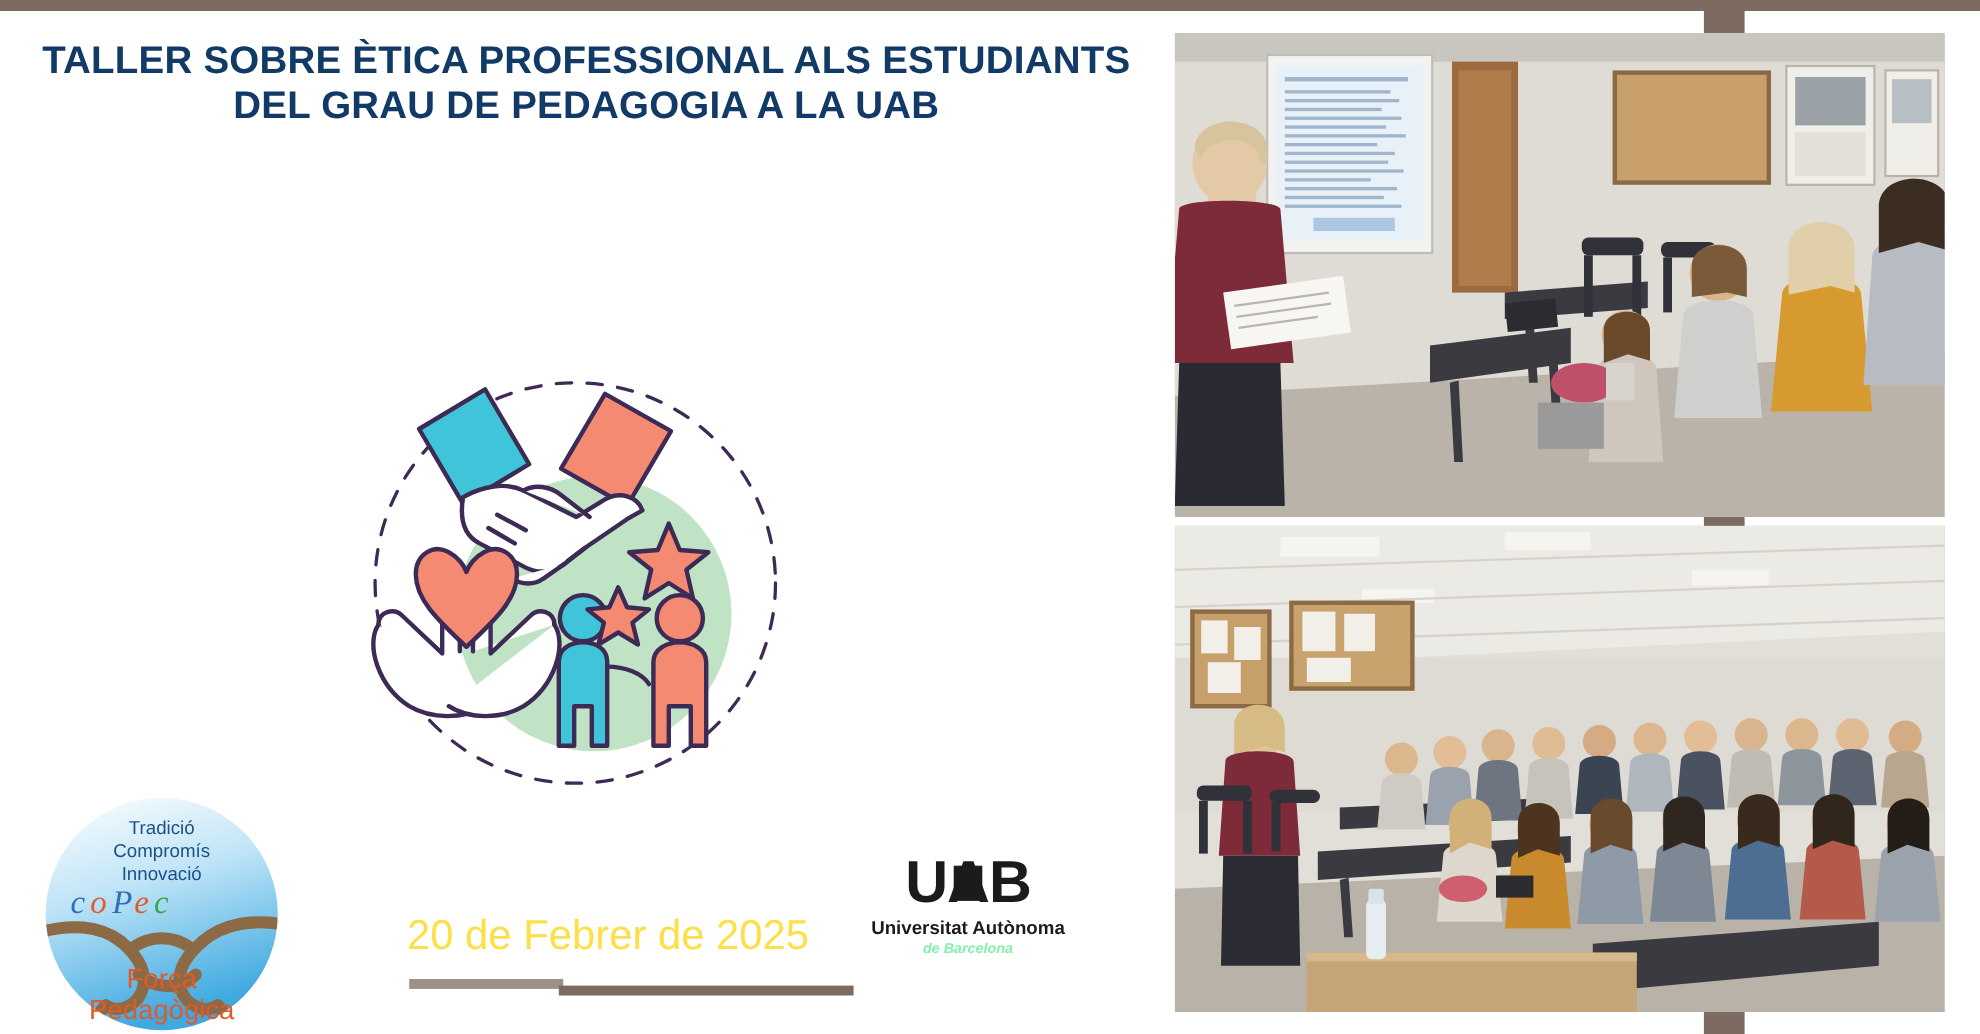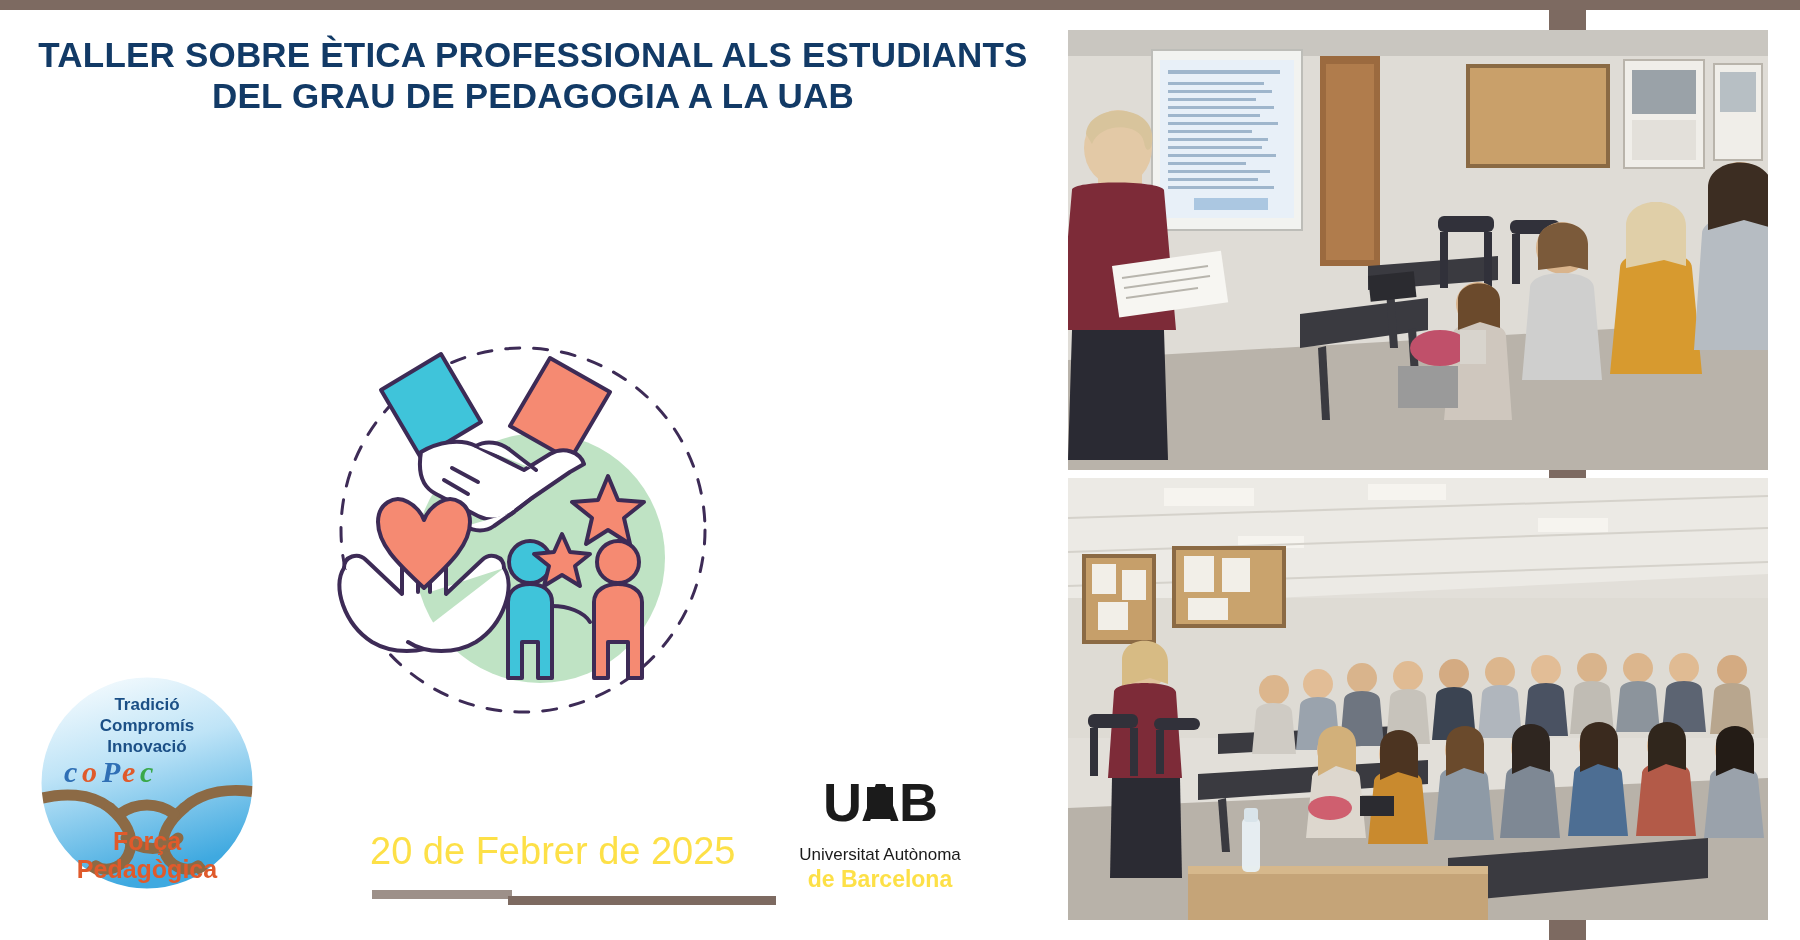--- a/index.html
+++ b/index.html
@@ -83,24 +83,23 @@
     top: 320px;
     width: 420px;
     height: 400px;
   }
   #illustration svg { display: block; }
 
   
   #copec-logo {
     position: absolute;
     left: 38px;
-    top: 664px;
+    top: 712px;
     width: 218px;
     height: 218px;
-    font-weight: bold;
   }
   #copec-logo svg { display: block; }
 
   
   #date-text {
     position: absolute;
     left: 370px;
     top: 820px;
     color: #fde047;
     font-size: 38px;
@@ -152,30 +151,31 @@
   .uab-mark .uab-bar {
     position: absolute;
     left: 62px;
     top: 12px;
     width: 26px;
     height: 32px;
     background: #1b1b1b;
   }
   .uab-line1 {
     font-size: 17px;
-    font-weight: normal;
+    font-weight: bold;
     color: #1b1b1b;
-    margin-top: 13px;
+    margin-top: 2px;
     line-height: 1.25;
   }
   .uab-line2 {
-    font-size: 23px;
+    font-size: 13px;
     font-weight: bold;
-    color: #fde047;
+    color: #86efac;
     line-height: 1.25;
+    font-style: italic;
   }
 
   
   #photo-top {
     position: absolute;
     left: 1068px;
     top: 30px;
     width: 700px;
     height: 440px;
     background: #cfcac2;

